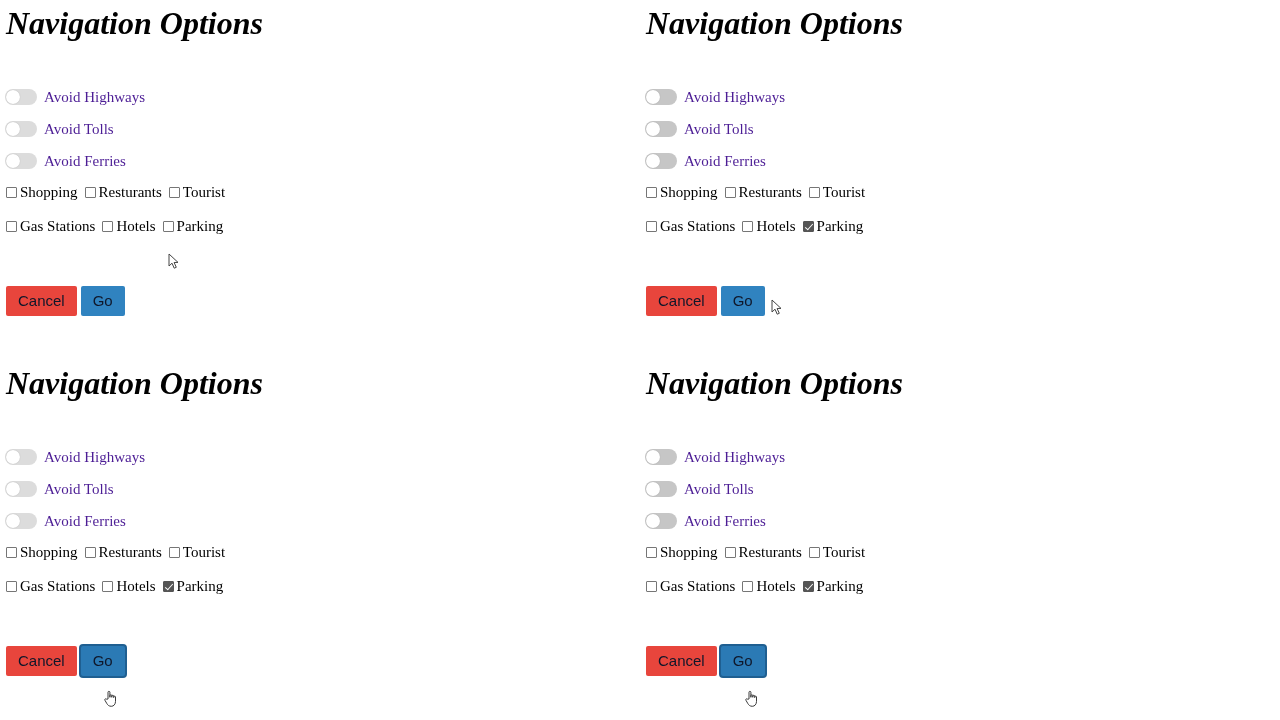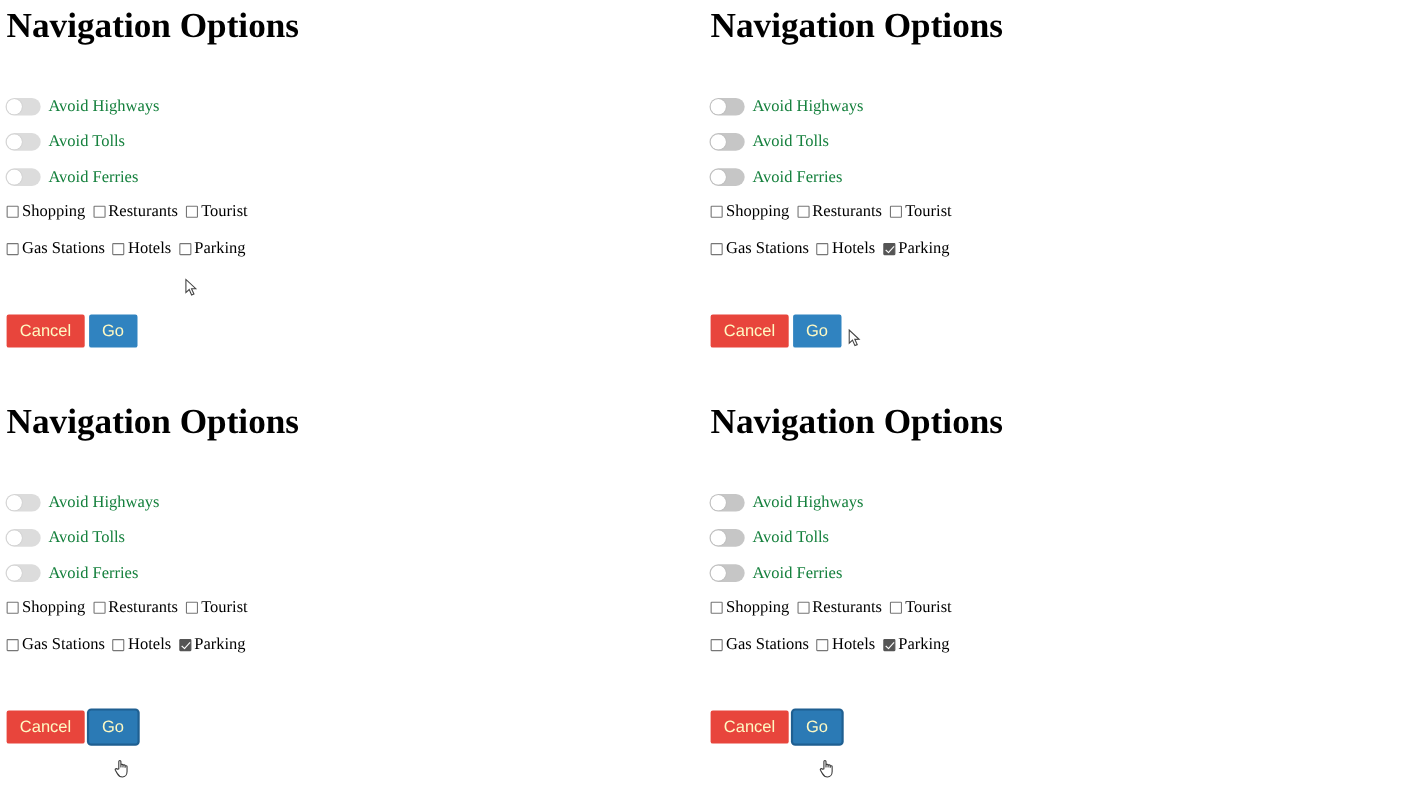--- a/index.html
+++ b/index.html
@@ -42,20 +42,21 @@
   .panel-title {
     font-family: "Liberation Serif", "DejaVu Serif", serif;
     font-weight: bold;
     font-size: 32px;
     line-height: 46px;
     margin: 0;
     padding: 0;
     letter-spacing: 0px;
     color: #000;
     white-space: nowrap;
+    font-style: italic;
   }
 
   .toggles {
     margin-top: 40px;
   }
 
   .toggle-row {
     display: flex;
     align-items: center;
     height: 22px;
@@ -83,21 +84,21 @@
     width: 14px;
     height: 14px;
     border-radius: 50%;
     background: #ffffff;
     box-shadow: 0 0 1px rgba(0,0,0,0.25);
   }
 
   .toggle-label {
     font-size: 15px;
     line-height: 16px;
-    color: #15803d;
+    color: #4c1d95;
     white-space: nowrap;
   }
 
   .checkgroups {
   }
 
   .check-row {
     display: flex;
     align-items: center;
     height: 20px;
@@ -148,21 +149,21 @@
   .buttons {
     margin-top: 50px;
     display: flex;
     align-items: center;
   }
 
   .btn {
     font-family: "Liberation Sans", "DejaVu Sans", sans-serif;
     font-size: 15px;
     line-height: 15px;
-    color: #fef9c3;
+    color: #0f172a;
     border: none;
     outline: none;
     padding: 7px 12px 8px 12px;
     box-sizing: border-box;
     cursor: pointer;
     border-radius: 2px;
     margin: 0;
     display: inline-block;
   }
   .btn-cancel {

